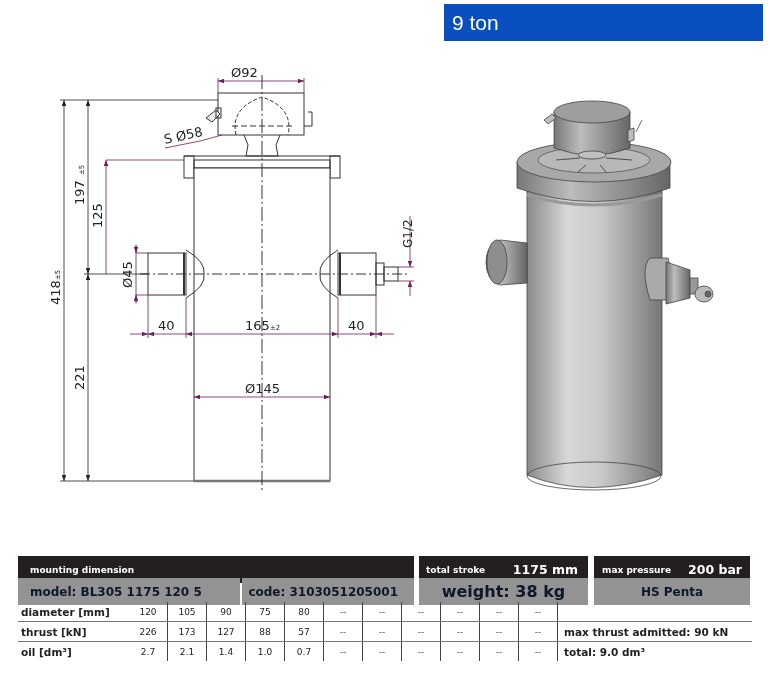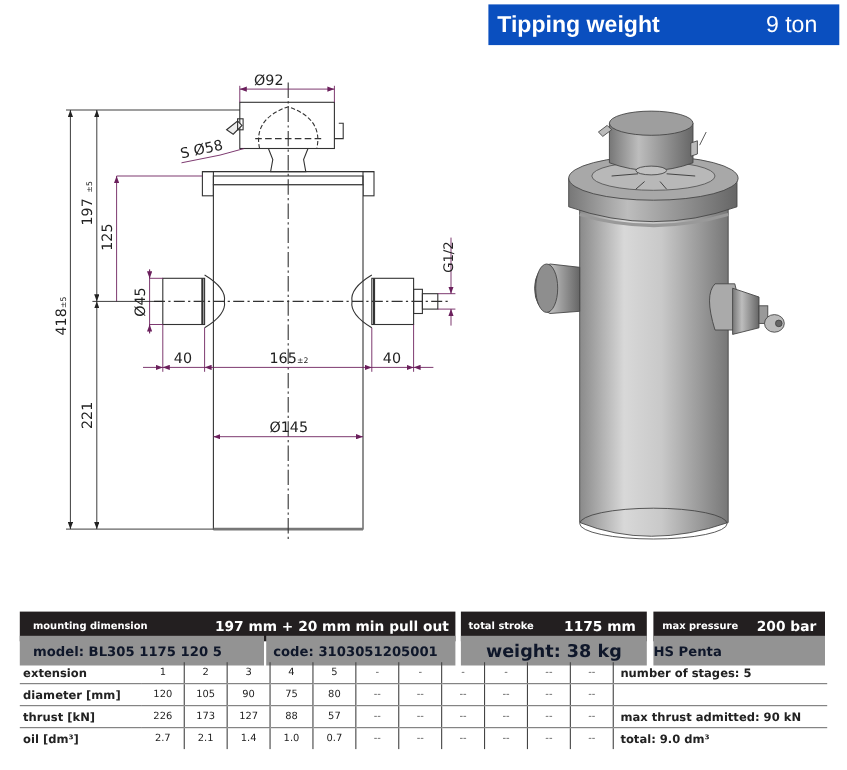--- a/index.html
+++ b/index.html
@@ -21,21 +21,20 @@
   .tbl td.c { width:38px; border-left:1px solid #444; }
   .tbl td.c:first-of-type { border-left:none; }
   .tbl td.c1 { border-left:none; }
   .tbl td.sm { color:#555; }
   .tbl td.note { text-align:left; font-weight:bold; font-size:10.5px; padding-left:6px; border-left:1px solid #444; }
 </style>
 </head>
 <body>
 
 <div class="banner">
-  <span class="title">Tipping weight</span>
   <span class="value">9 ton</span>
 </div>
 
 <svg class="drawing" width="770" height="500" viewBox="0 45 770 500" xmlns="http://www.w3.org/2000/svg">
   <defs>
     <marker id="ap" markerWidth="8" markerHeight="6" refX="8" refY="3" orient="auto-start-reverse">
         <path d="M0,0 L8,3 L0,6 z" fill="#6b1f5c"></path>
       </marker>
     <marker id="ak" markerWidth="8" markerHeight="6" refX="8" refY="3" orient="auto-start-reverse">
         <path d="M0,0 L8,3 L0,6 z" fill="#222"></path>
@@ -173,61 +172,45 @@
     <path d="M650,258 Q640,268 650,300 L668,300 Q675,280 668,258 Z" fill="#aaa"></path>
     <path d="M666,262 L690,270 L690,298 L666,304 Z" fill="url(#cap)"></path>
     <rect x="690" y="278" width="8" height="16" fill="#999"></rect>
     <ellipse cx="704" cy="294" rx="9" ry="8" fill="#bbb"></ellipse>
     <ellipse cx="708" cy="294" rx="3" ry="3" fill="#666"></ellipse>
   </g>
 </svg>
 
 <div class="hdr dark" style="left:18px;top:556px;width:396px;padding:0 6px 0 12px;">
   <span class="lbl">mounting dimension</span>
-  <span class="val">197 mm + 20 mm min pull out</span>
 </div>
 <div class="hdr dark" style="left:419px;top:556px;width:169px;padding:0 10px 0 7px;">
   <span class="lbl">total stroke</span>
   <span class="val">1175 mm</span>
 </div>
 <div class="hdr dark" style="left:594px;top:556px;width:156px;padding:0 8px 0 8px;">
   <span class="lbl">max pressure</span>
   <span class="val">200 bar</span>
 </div>
 
 <div class="hdr grey" style="left:18px;top:578px;width:222px;padding-left:12px;">
   <span class="val" style="margin-left:0;font-size:12px">model: BL305 1175 120 5</span>
 </div>
 <div class="hdr grey" style="left:242px;top:578px;width:172px;padding-right:16px;">
   <span class="val" style="font-size:12px">code: 3103051205001</span>
 </div>
 <div class="hdr grey" style="left:419px;top:578px;width:169px;justify-content:center;">
   <span class="val" style="margin:0;font-size:16px">weight: 38 kg</span>
 </div>
-<div class="hdr grey" style="left:594px;top:578px;width:156px;justify-content:flex-start;">
+<div class="hdr grey" style="left:594px;top:578px;width:156px;justify-content:center;">
   <span class="val" style="margin:0;font-size:12px">HS Penta</span>
 </div>
 
 <table class="tbl">
   <tbody>
-    <tr>
-      <td class="rl">extension</td>
-      <td class="c c1">1</td>
-      <td class="c">2</td>
-      <td class="c">3</td>
-      <td class="c">4</td>
-      <td class="c">5</td>
-      <td class="c sm">-</td>
-      <td class="c sm">-</td>
-      <td class="c sm">-</td>
-      <td class="c sm">-</td>
-      <td class="c sm">--</td>
-      <td class="c sm">--</td>
-      <td class="note">number of stages: 5</td>
-    </tr>
     <tr>
       <td class="rl">diameter [mm]</td>
       <td class="c c1">120</td>
       <td class="c">105</td>
       <td class="c">90</td>
       <td class="c">75</td>
       <td class="c">80</td>
       <td class="c sm">--</td>
       <td class="c sm">--</td>
       <td class="c sm">--</td>

